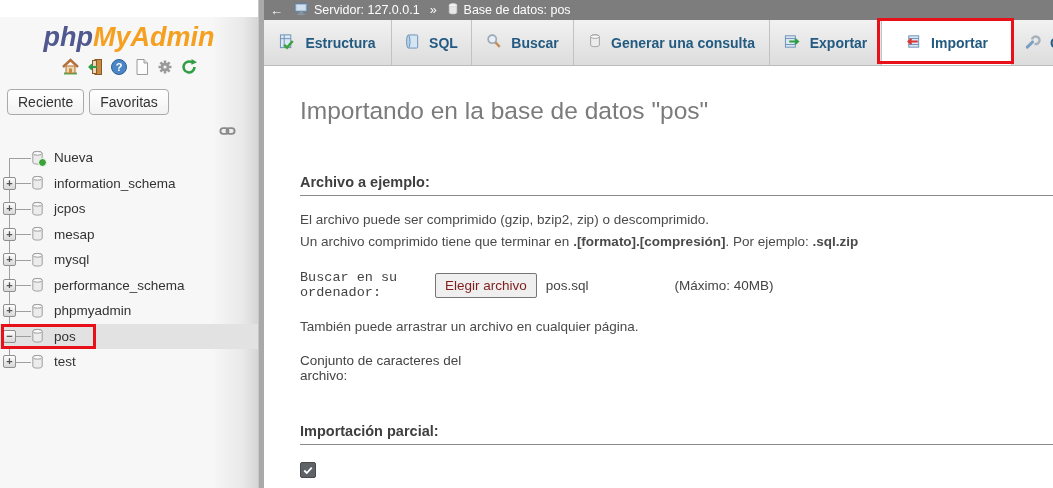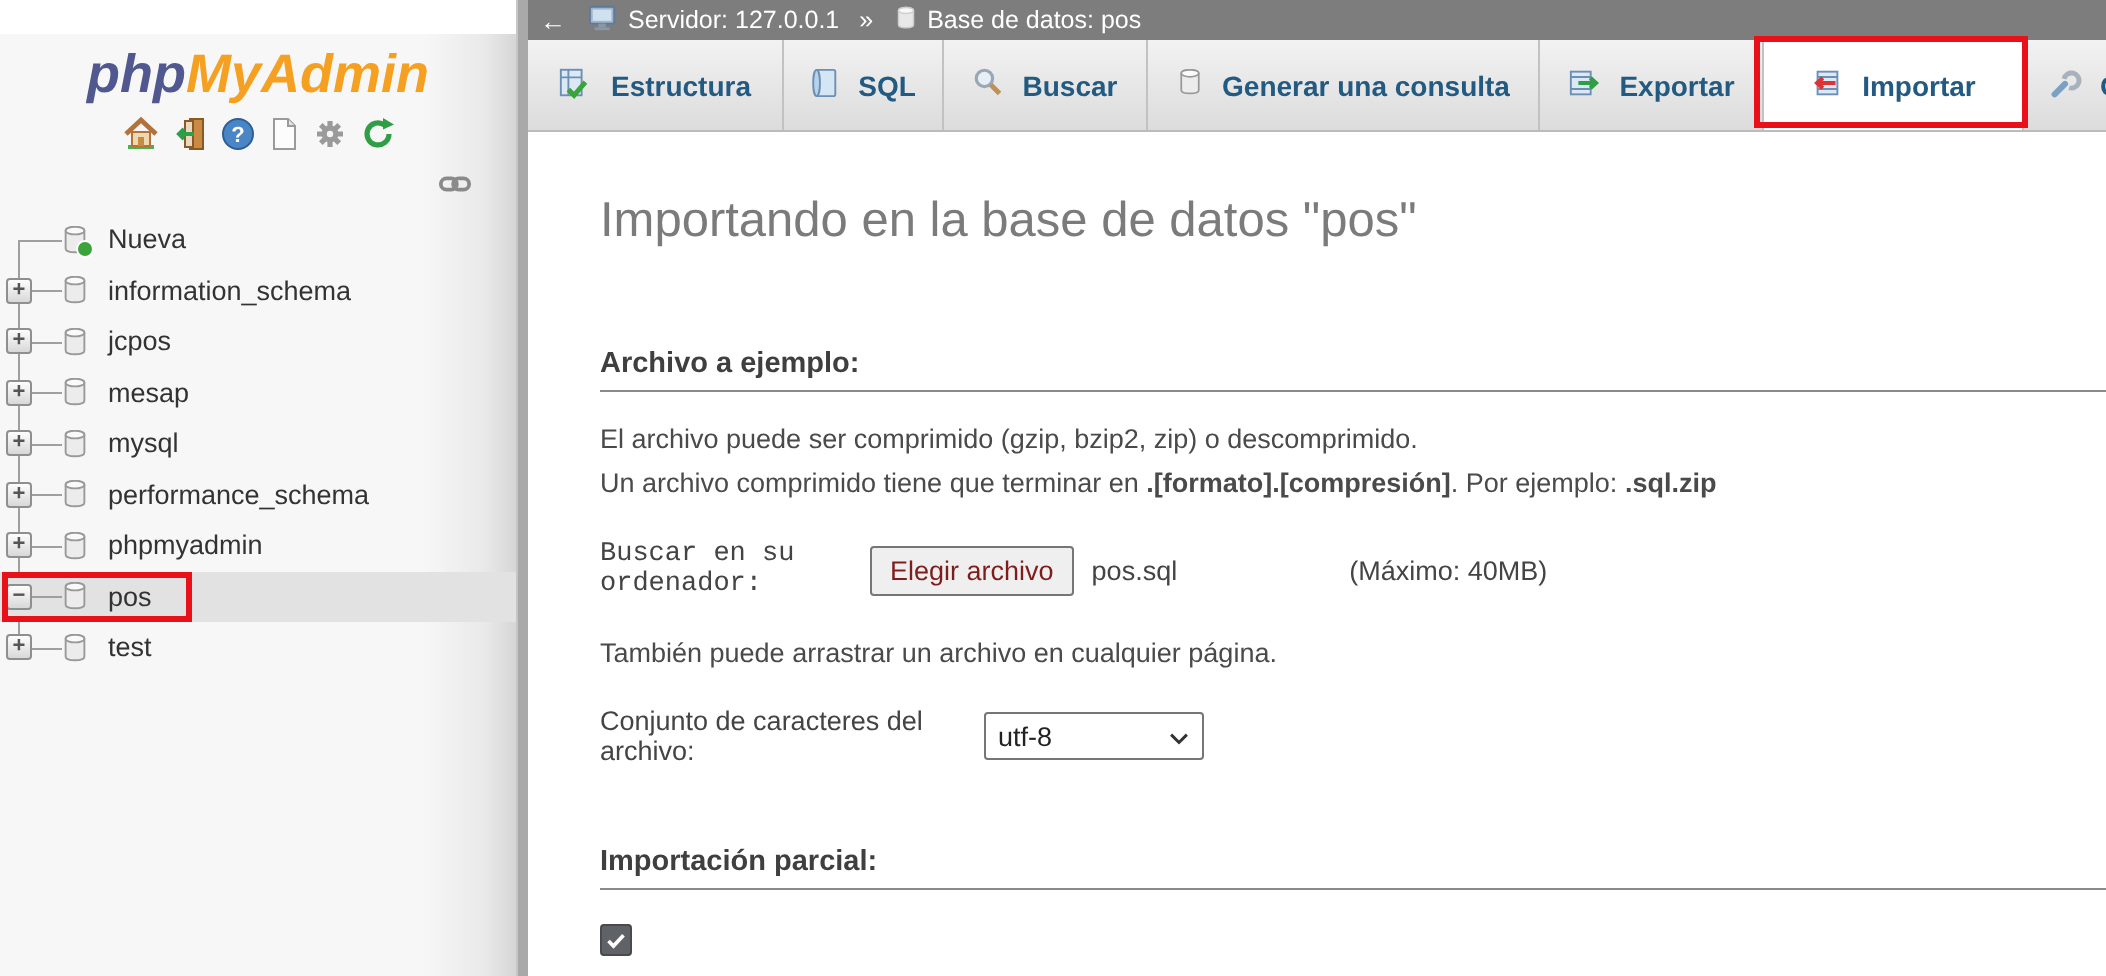--- a/index.html
+++ b/index.html
@@ -126,20 +126,24 @@
           </svg>
         </span>
       <span>
           <svg width="18" height="18" viewBox="0 0 18 18">
             <path d="M14.5 9a5.5 5.5 0 1 1-2.3-4.5" stroke="#2f9e44" stroke-width="2.6" fill="none"></path>
             <polygon points="11.5,1 17,4.2 11.5,6.8" fill="#2f9e44"></polygon>
           </svg>
         </span>
     </div>
 
+    <div class="quick-btns">
+      <button>Reciente</button>
+      <button>Favoritas</button>
+    </div>
 
     <div class="link-row">
       <span><svg width="17" height="12" viewBox="0 0 18 12">
             <g stroke="#8a8a8a" stroke-width="2" fill="none">
               <rect x="1.5" y="3" width="8.5" height="6" rx="3"></rect>
               <rect x="8" y="3" width="8.5" height="6" rx="3"></rect>
             </g>
           </svg></span>
     </div>
 
@@ -309,26 +313,20 @@
           <span class="browse-label">Buscar en su ordenador:</span>
           <button class="file-btn">Elegir archivo</button>
           <span class="file-name">pos.sql</span>
           <span class="max-size">(Máximo: 40MB)</span>
         </div>
 
         <p class="para drag-hint">También puede arrastrar un archivo en cualquier página.</p>
 
         <div class="charset-row">
           <span class="charset-label">Conjunto de caracteres del archivo:</span>
-          <div class="select">
-            <span class="val">utf-8</span>
-            <span><svg width="11" height="7" viewBox="0 0 12 8">
-                  <path d="M1.5 1.5 L6 6 L10.5 1.5" stroke="#333" stroke-width="1.7" fill="none"></path>
-                </svg></span>
-          </div>
         </div>
       </div>
 
       <div class="sec-partial">
         <h2 class="section-head">Importación parcial:</h2>
         <div class="checkbox">
           <svg width="10" height="9" viewBox="0 0 12 10">
               <path d="M1.5 5 L4.5 8 L10.5 1.5" stroke="#fff" stroke-width="2.2" fill="none"></path>
             </svg>
         </div>

